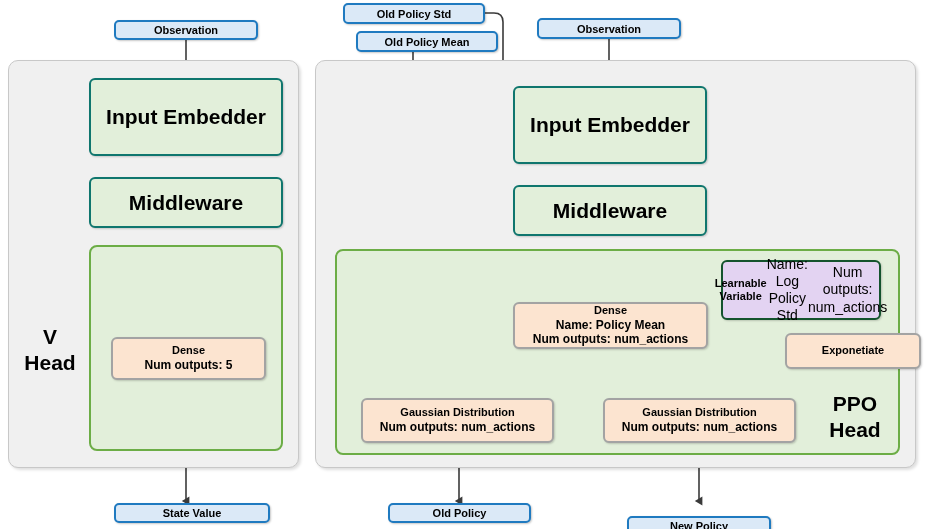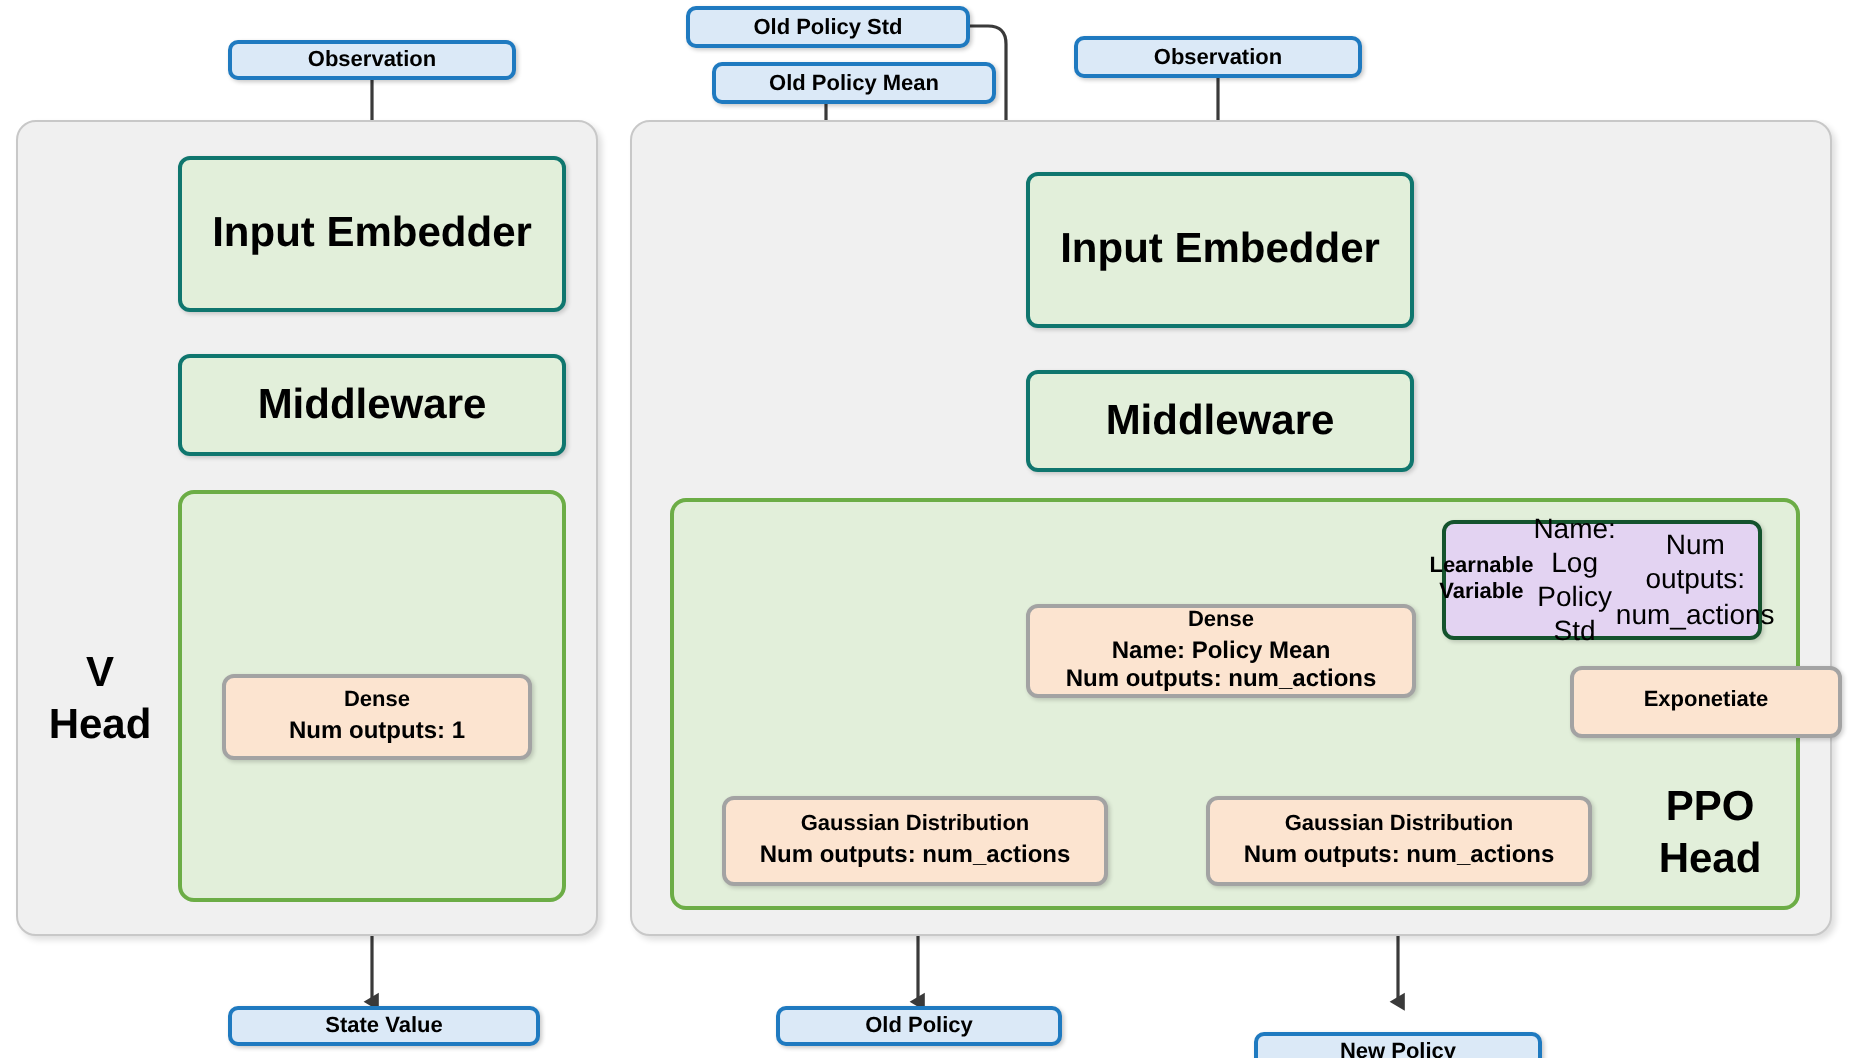--- a/index.html
+++ b/index.html
@@ -167,21 +167,21 @@
   </div>
 
   <div class="abs node-green" style="left:89px; top:78px; width:194px; height:78px; font-size:21px;">Input Embedder</div>
 
   <div class="abs node-green" style="left:89px; top:177px; width:194px; height:51px; font-size:21px;">Middleware</div>
 
   <div class="abs group-green" style="left:89px; top:245px; width:194px; height:206px;"></div>
 
   <div class="abs node-orange" style="left:111px; top:337px; width:155px; height:43px;">
     <span class="ttl">Dense</span>
-    <span class="sub">Num outputs: 1</span>
+    <span class="sub">Num outputs: 5</span>
   </div>
 
   <div class="abs group-gray" style="left:315px; top:60px; width:601px; height:408px;"></div>
 
   <div class="abs node-green" style="left:513px; top:86px; width:194px; height:78px; font-size:21px;">Input Embedder</div>
 
   <div class="abs node-green" style="left:513px; top:185px; width:194px; height:51px; font-size:21px;">Middleware</div>
 
   <div class="abs group-green" style="left:335px; top:249px; width:565px; height:206px;"></div>
 

